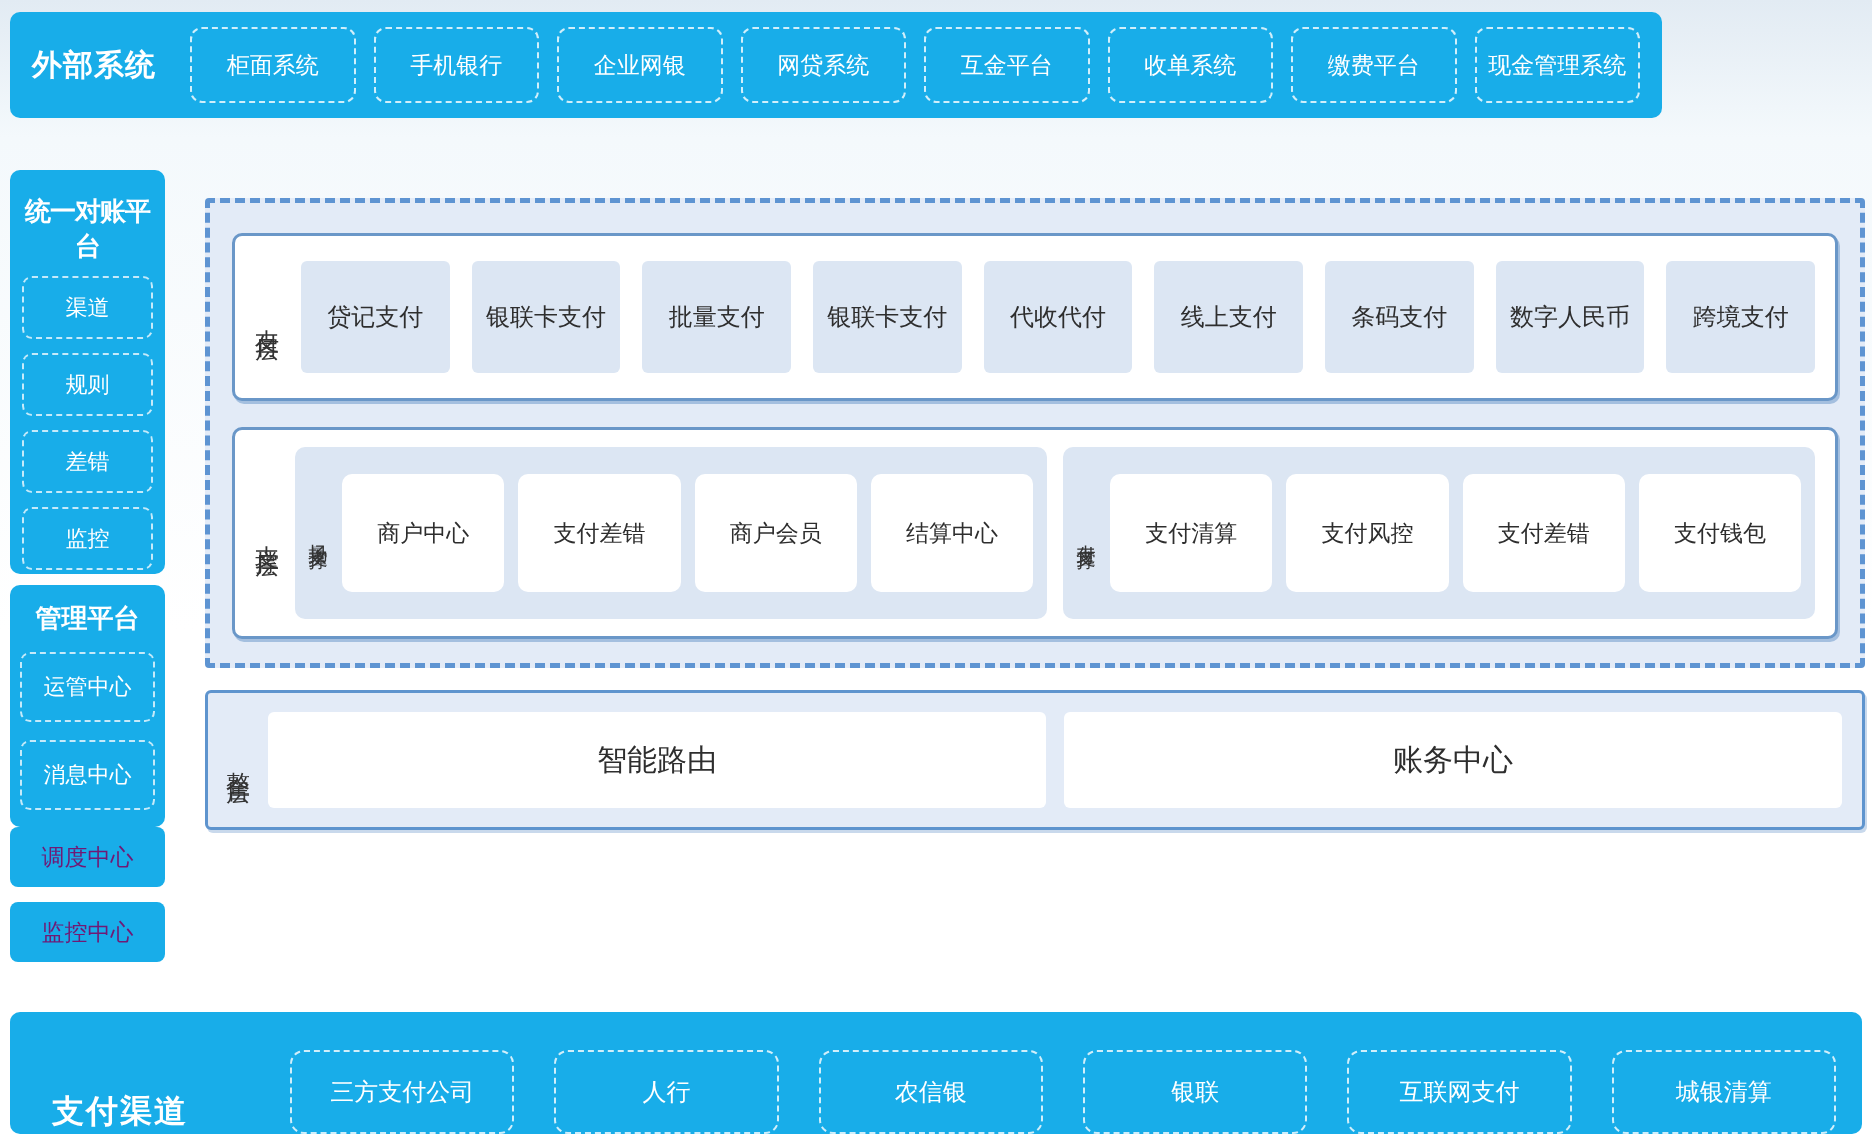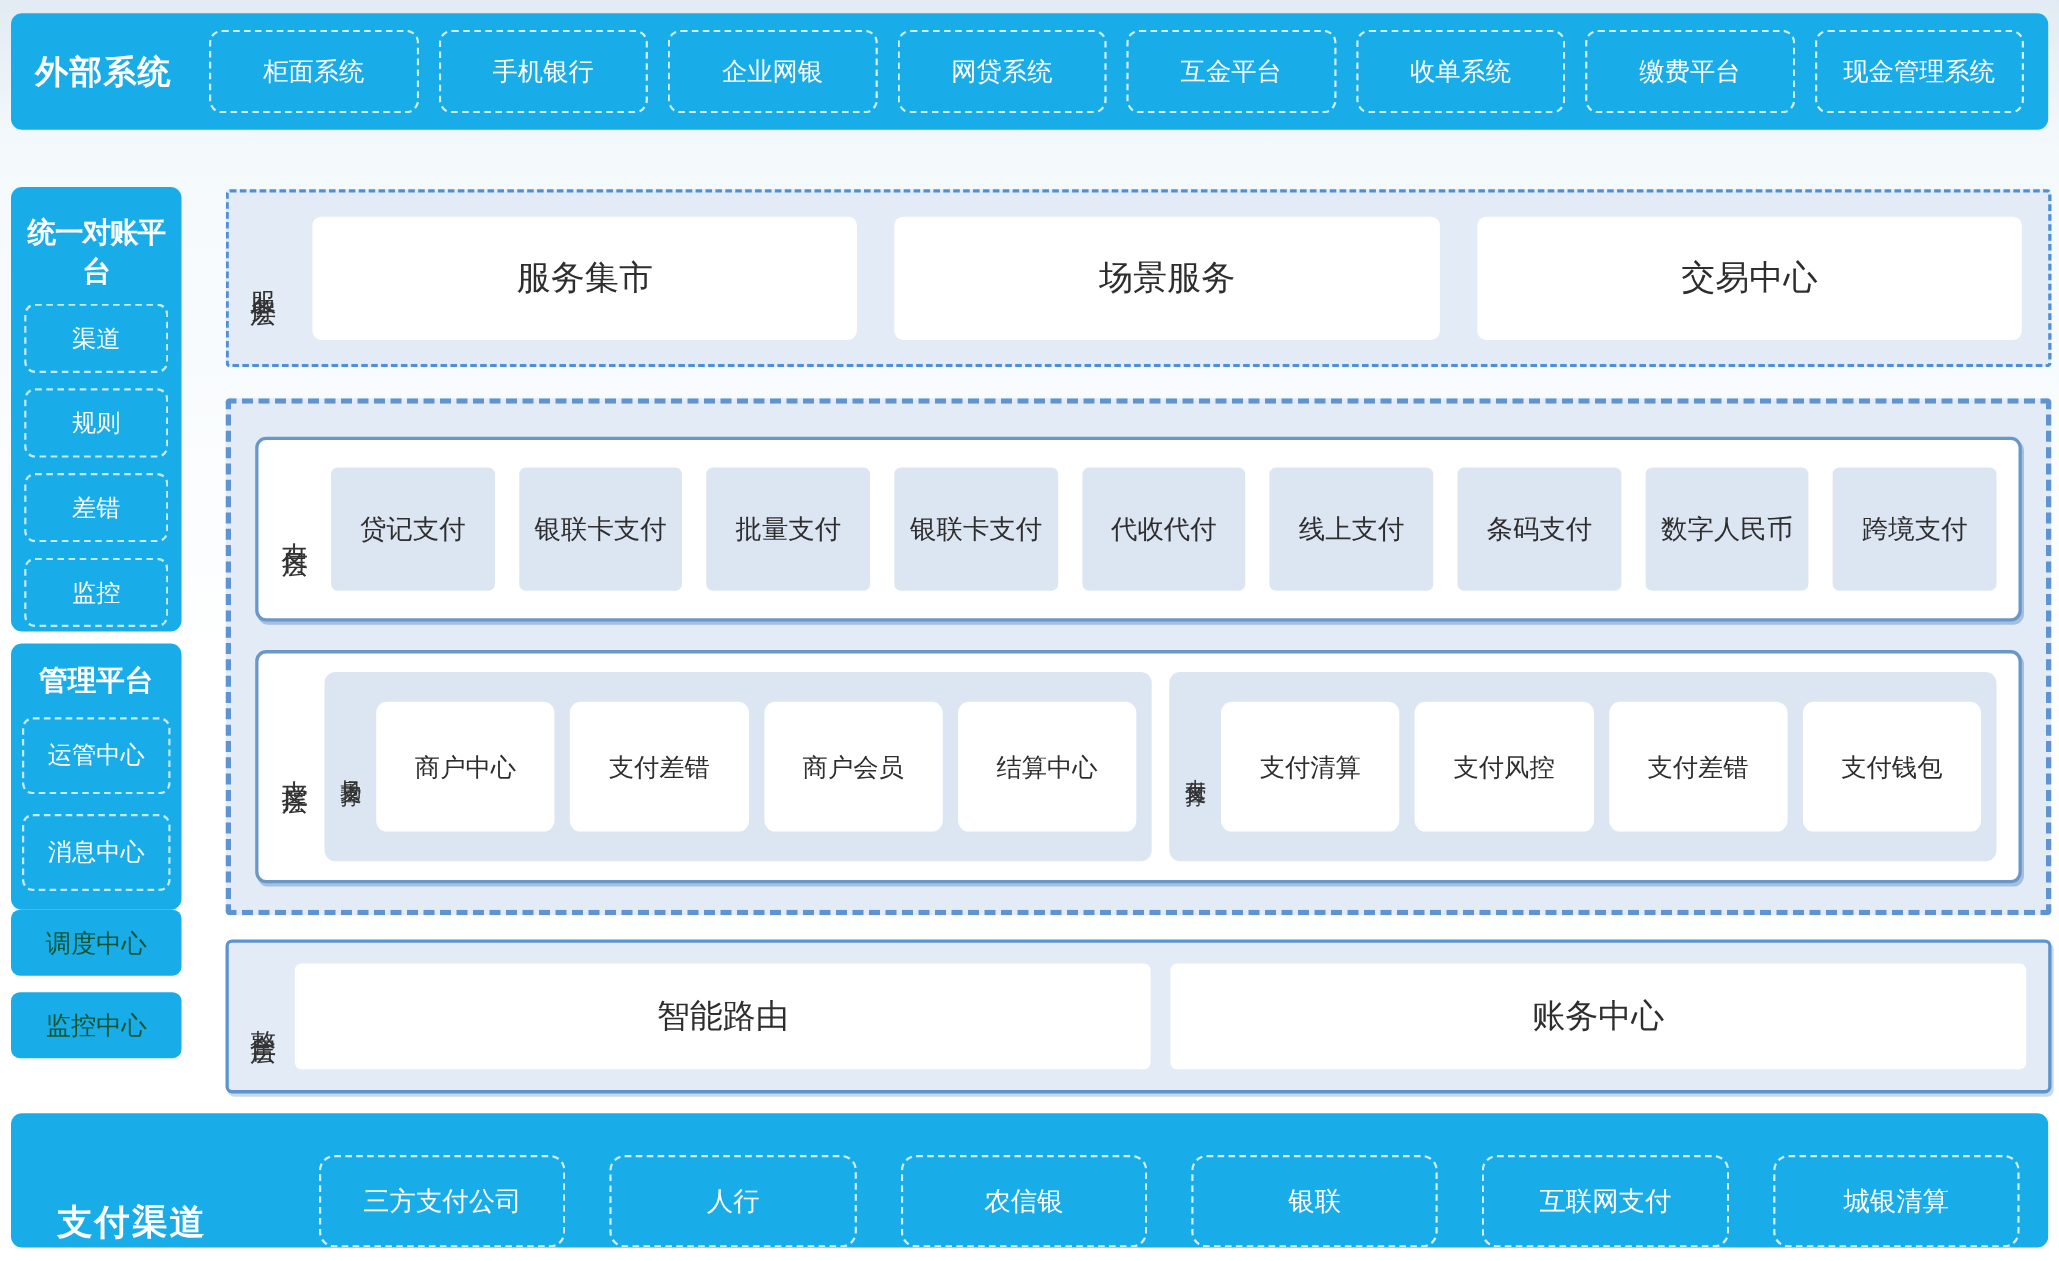--- a/index.html
+++ b/index.html
@@ -9,21 +9,21 @@
     width: 1872px;
     height: 1146px;
     background: linear-gradient(180deg, #e2ebf3 0%, #f4f9fc 12%, #ffffff 55%);
     font-family: "Liberation Sans", "DejaVu Sans", sans-serif;
     color: #2e2e2e;
     overflow: hidden;
   }
 
   
   .topbar {
-    position: absolute; left: 10px; top: 12px; width: 1852px; height: 106px;
+    position: absolute; left: 10px; top: 12px; width: 1652px; height: 106px;
     background: #18ADE9; border-radius: 10px;
     display: flex; align-items: center; gap: 18px; padding: 0 22px;
   }
   .topbar-title { width: 140px; flex: none; color: #fff; font-size: 30px; font-weight: bold; letter-spacing: 1px; }
   .topbar .dash-box {
     flex: 1; height: 76px; border: 2px dashed rgba(255,255,255,.8); border-radius: 12px;
     color: #fff; font-size: 23px; display: flex; align-items: center; justify-content: center;
   }
 
   
@@ -35,21 +35,21 @@
   .recon .side-title { margin-bottom: 12px; letter-spacing: -1px; }
   .mgmt  .side-title { margin-bottom: 16px; }
   .side-items { display: flex; flex-direction: column; gap: 14px; }
   .mgmt .side-items { gap: 18px; }
   .side-item {
     height: 63px; border: 2px dashed rgba(255,255,255,.75); border-radius: 10px;
     display: flex; align-items: center; justify-content: center; font-size: 22px;
   }
   .mgmt .side-item { height: 70px; }
   .side-solid {
-    height: 60px; background: #18ADE9; border-radius: 8px; color: #14532d; font-size: 23px;
+    height: 60px; background: #18ADE9; border-radius: 8px; color: #701a75; font-size: 23px;
     display: flex; align-items: center; justify-content: center;
   }
   .side-solid:nth-of-type(3) { margin-top: 16px; }
   .side-solid + .side-solid { margin-top: 15px; }
 
   
   .maincol { position: absolute; left: 205px; top: 170px; width: 1660px; }
 
   .v-label {
     writing-mode: vertical-rl; text-orientation: upright;
@@ -141,24 +141,20 @@
       <div class="side-items">
           <div class="side-item">运管中心</div>
           <div class="side-item">消息中心</div>
         </div>
     </div>
     <div style="display:contents"><div class="side-solid">调度中心</div><div class="side-solid">监控中心</div></div>
   </div>
 
   <div class="maincol">
 
-    <div class="layer-service">
-      <div class="v-label">服务层</div>
-      <div style="display:contents"><div class="white-box">服务集市</div><div class="white-box">场景服务</div><div class="white-box">交易中心</div></div>
-    </div>
 
     <div class="dashed-wrap">
 
       <div class="inner-panel payment-panel">
         <div class="v-label">支付层</div>
         <div style="display:contents"><div class="pay-box">贷记支付</div><div class="pay-box">银联卡支付</div><div class="pay-box">批量支付</div><div class="pay-box">银联卡支付</div><div class="pay-box">代收代付</div><div class="pay-box">线上支付</div><div class="pay-box">条码支付</div><div class="pay-box">数字人民币</div><div class="pay-box">跨境支付</div></div>
       </div>
 
       <div class="inner-panel support-panel">
         <div class="v-label">支撑层</div>

